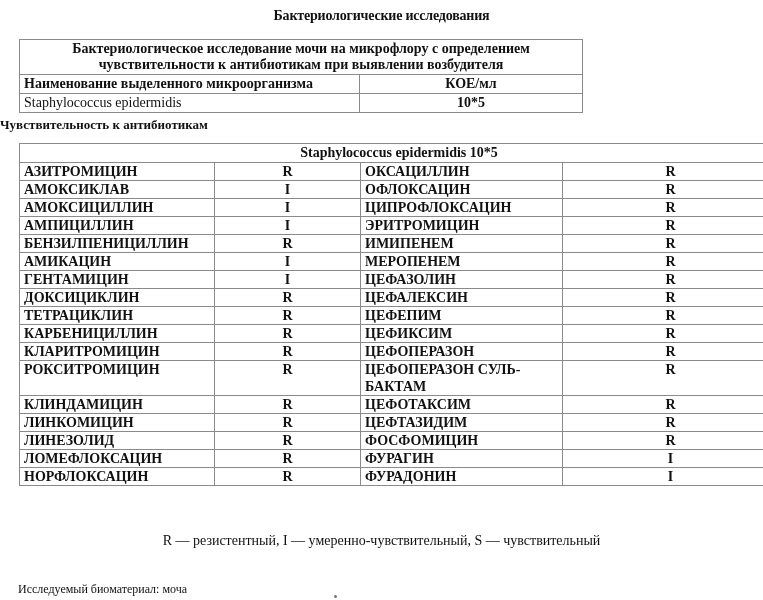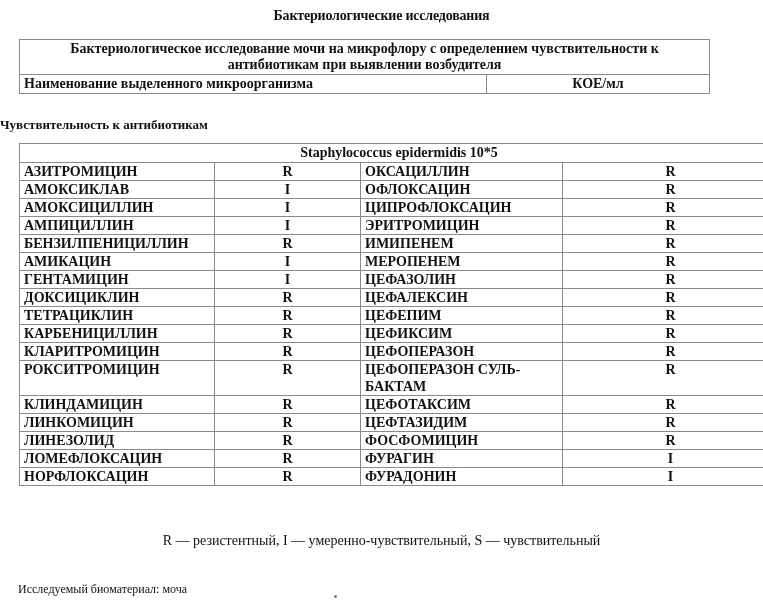--- a/index.html
+++ b/index.html
@@ -3,21 +3,21 @@
 <meta charset="utf-8">
 <style>
   html, body { margin: 0; padding: 0; background: #ffffff; }
   body { width: 763px; height: 600px; position: relative; overflow: hidden;
          font-family: "Liberation Serif", "DejaVu Serif", serif; color: #111; }
   .title { position: absolute; top: 8px; left: 0; width: 763px; text-align: center;
            font-weight: bold; font-size: 14px; letter-spacing: -0.2px; }
   table { border-collapse: collapse; position: absolute; }
   td { border: 1px solid #8a8a8a; padding: 0 4px; font-weight: bold; font-size: 14px;
        line-height: 17px; vertical-align: top; }
-  #t1 { left: 19px; top: 39px; width: 691px; }
+  #t1 { left: 19px; top: 39px; width: 564px; }
   #t1 .head td { text-align: center; padding: 1px 8px; line-height: 16px; }
   #t1 .r td { height: 18px; }
   #t1 .c2 { width: 214px; text-align: center; }
   .subtitle { position: absolute; top: 117px; left: 0; width: 763px; text-align: left;
               font-weight: bold; font-size: 13px; }
   #t2 { left: 19px; top: 143px; width: 760px; }
   #t2 .head td { text-align: center; height: 18px; }
   #t2 td { height: 17px; }
   #t2 .n1 { width: 186px; }
   #t2 .v1 { width: 137px; text-align: center; }
@@ -35,20 +35,24 @@
 <div class="title">Бактериологические исследования</div>
 
 <table id="t1">
   <tbody>
       <tr class="head">
     <td colspan="2">Бактериологическое исследование мочи на  микрофлору с определением чувствительности к антибиотикам при выявлении возбудителя</td>
   </tr>
   <tr class="r">
     <td>Наименование выделенного микроорганизма</td>
     <td class="c2">КОЕ/мл</td>
+  </tr>
+  <tr class="r">
+    <td style="font-weight:normal">Staphylococcus epidermidis</td>
+    <td class="c2">10*5</td>
   </tr>
 </tbody>
   </table>
 
 <div class="subtitle">Чувствительность к антибиотикам</div>
 
 <table id="t2">
   <tbody id="t2body">
     <tr class="head">
       <td colspan="4">Staphylococcus epidermidis 10*5</td>

